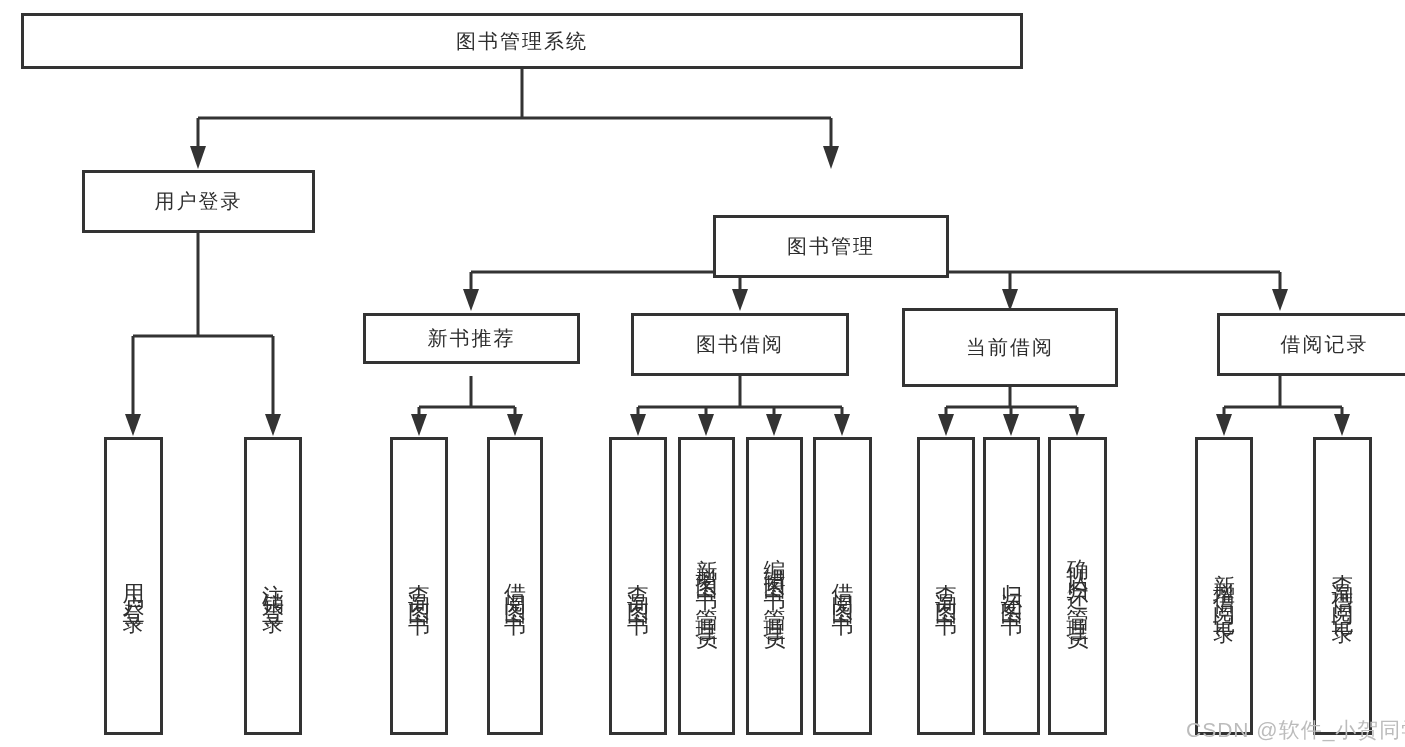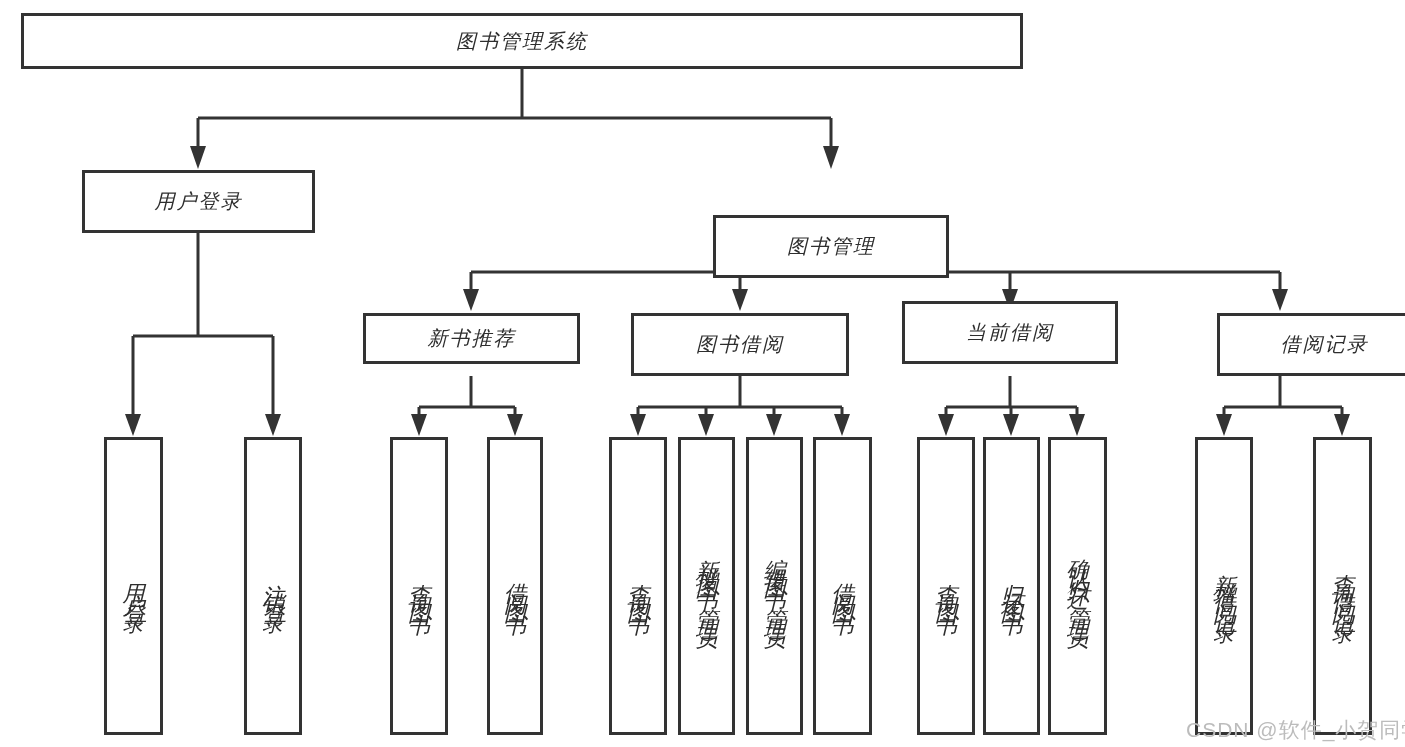--- a/index.html
+++ b/index.html
@@ -24,21 +24,20 @@
   .node {
     position: absolute;
     box-sizing: border-box;
     background: #ffffff;
     border: 3px solid #333333;
     color: #2e2e2e;
     display: flex;
     align-items: center;
     justify-content: center;
     text-align: center;
-    font-style: italic;
   }
   .h-node {
     font-size: 20px;
     letter-spacing: 2px;
     white-space: nowrap;
   }
   .leaf {
     writing-mode: vertical-rl;
     text-orientation: mixed;
     font-size: 22px;
@@ -102,21 +101,21 @@
     </g>
   </svg>
 
   <div class="node h-node" style="left:21px; top:13px; width:1002px; height:56px;">图书管理系统</div>
 
   <div class="node h-node" style="left:82px; top:170px; width:233px; height:63px;">用户登录</div>
   <div class="node h-node" style="left:713px; top:170px; width:236px; height:63px;margin-top:45px;">图书管理</div>
 
   <div class="node h-node" style="left:363px; top:313px; width:217px; height:51px;">新书推荐</div>
   <div class="node h-node" style="left:631px; top:313px; width:218px; height:63px;">图书借阅</div>
-  <div class="node h-node" style="left:902px; top:301px; width:216px; height:63px;">当前借阅</div>
+  <div class="node h-node" style="left:902px; top:308px; width:216px; height:79px;">当前借阅</div>
   <div class="node h-node" style="left:1173px; top:313px; width:215px; height:63px;margin-left:44px;">借阅记录</div>
 
   <div class="node leaf" style="left:104px; top:437px; width:59px; height:298px;">用户登录</div>
   <div class="node leaf" style="left:244px; top:437px; width:58px; height:298px;">注销登录</div>
 
   <div class="node leaf" style="left:390px; top:437px; width:58px; height:298px;">查询图书</div>
   <div class="node leaf" style="left:487px; top:437px; width:56px; height:298px;">借阅图书</div>
 
   <div class="node leaf" style="left:609px; top:437px; width:58px; height:298px;">查询图书</div>
   <div class="node leaf" style="left:678px; top:437px; width:57px; height:298px;">新增图书（管理员）</div>

